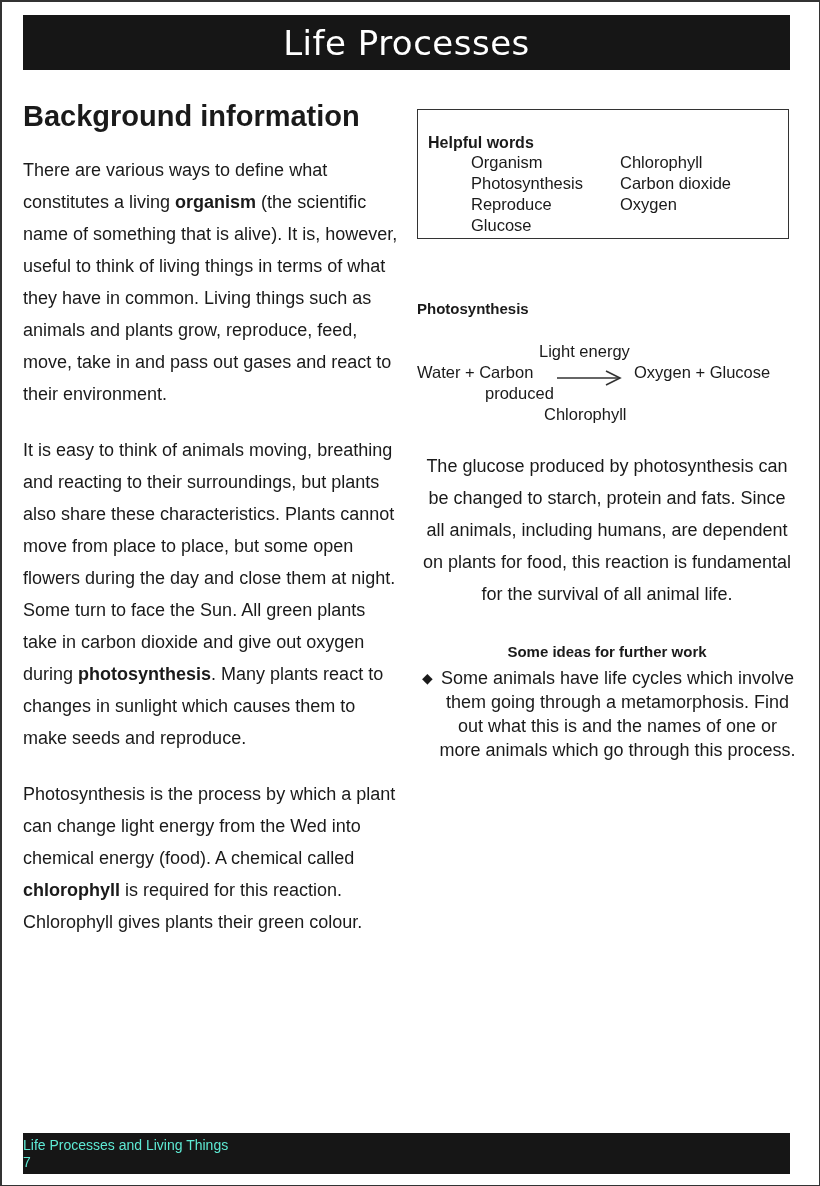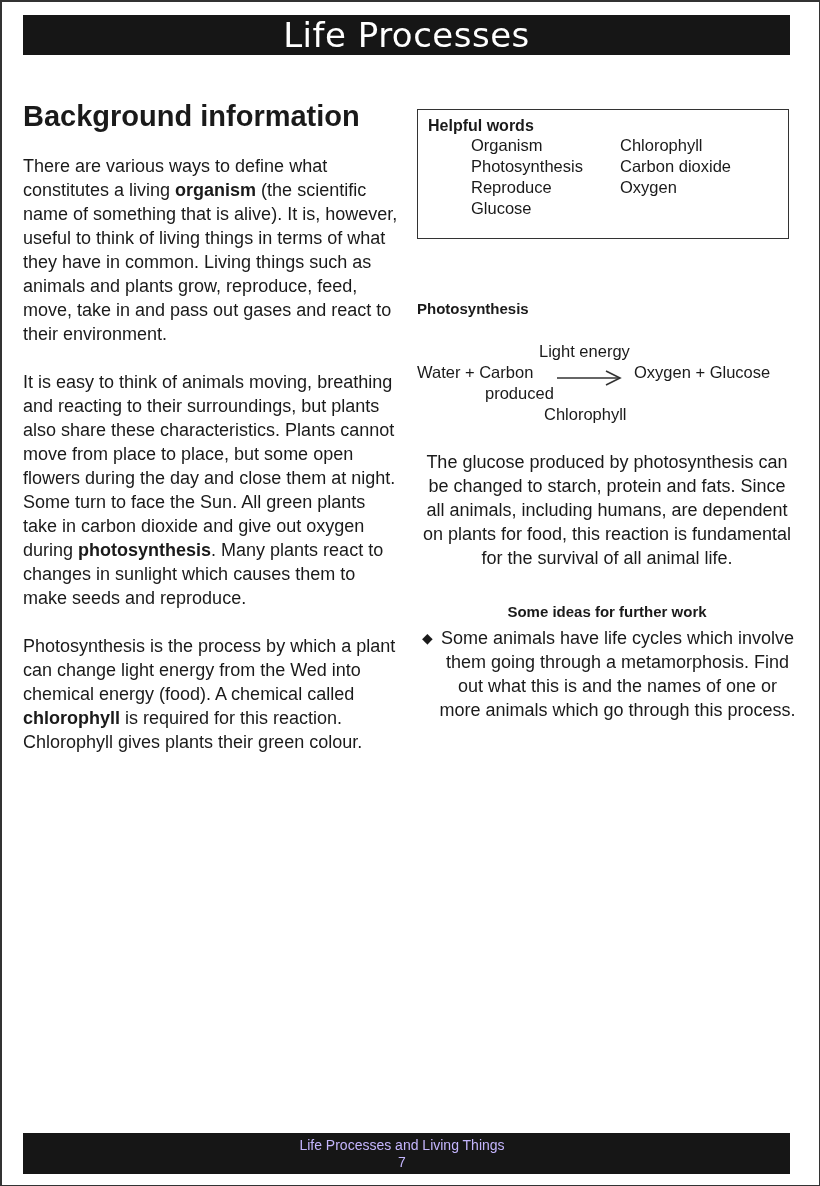--- a/index.html
+++ b/index.html
@@ -1,39 +1,39 @@
 <!DOCTYPE html>
 <html><head>
 <meta charset="utf-8">
 <style>
   html, body { margin: 0; padding: 0; }
   body { width: 820px; height: 1186px; background: #ffffff; position: relative; overflow: hidden;
          font-family: "Liberation Sans", sans-serif; color: #1a1a1a; }
   .frame { position: absolute; left: 0; top: 0; width: 818px; height: 1184px; border: 1px solid #333; border-top: 2px solid #333; border-left: 2px solid #333; box-sizing: border-box; width: 820px; height: 1186px; }
-  .title-bar { position: absolute; left: 23px; top: 15px; width: 767px; height: 40px; background: #161616;
+  .title-bar { position: absolute; left: 23px; top: 15px; width: 767px; height: 55px; background: #161616;
                display: flex; align-items: center; justify-content: center; }
   .title-bar span { color: #fff; font-family: "DejaVu Sans", sans-serif; font-size: 34px; letter-spacing: 0.5px; }
   .left { position: absolute; left: 23px; top: 100px; width: 380px; }
   h2.bg { font-size: 29px; font-weight: bold; margin: 0 0 22px 0; line-height: 32px; color: #1a1a1a; }
-  p.body { font-size: 18px; line-height: 24px; margin: 0 0 24px 0; }
+  p.body { font-size: 18px; line-height: 32px; margin: 0 0 24px 0; }
   b { font-weight: bold; }
-  .helpful { position: absolute; left: 417px; top: 109px; width: 372px; height: 130px; border: 1.5px solid #333; box-sizing: border-box; padding: 7px 10px; }
+  .helpful { position: absolute; left: 417px; top: 109px; width: 372px; height: 130px; border: 1.5px solid #333; box-sizing: border-box; padding: 24px 10px; }
   .helpful .hdr { font-size: 16px; font-weight: bold; line-height: 18px; }
   .helpful .cols { display: flex; padding-left: 43px; }
   .helpful .col { font-size: 16.5px; line-height: 21px; }
   .helpful .col1 { width: 149px; }
   .photo-head { position: absolute; left: 417px; top: 300px; font-size: 15px; font-weight: bold; }
   .eq { position: absolute; left: 417px; top: 340px; width: 380px; height: 90px; font-size: 16.5px; }
   .eq span { position: absolute; white-space: nowrap; }
   .right-text { position: absolute; left: 417px; top: 450px; width: 380px; text-align: center; }
   h2.ideas { font-size: 15px; font-weight: bold; margin: 0; line-height: 28px; }
   .bullet-row { display: flex; font-size: 18px; line-height: 24px; }
   .bullet { width: 21px; flex: none; font-size: 14px; }
-  .footer { position: absolute; left: 23px; top: 1133px; width: 767px; height: 41px; background: #161616; color: #c4b5fd;
-            text-align: center; box-sizing: border-box; padding: 4px 9px 0 0; font-size: 14px; line-height: 17px; }
+  .footer { position: absolute; left: 23px; top: 1133px; width: 767px; height: 41px; background: #161616; color: #5eead4;
+            text-align: left; box-sizing: border-box; padding: 4px 9px 0 0; font-size: 14px; line-height: 17px; }
 </style>
 </head>
 <body>
 
 <div class="frame"></div>
 
 <div class="title-bar">
   <span>Life Processes</span>
 </div>
 

